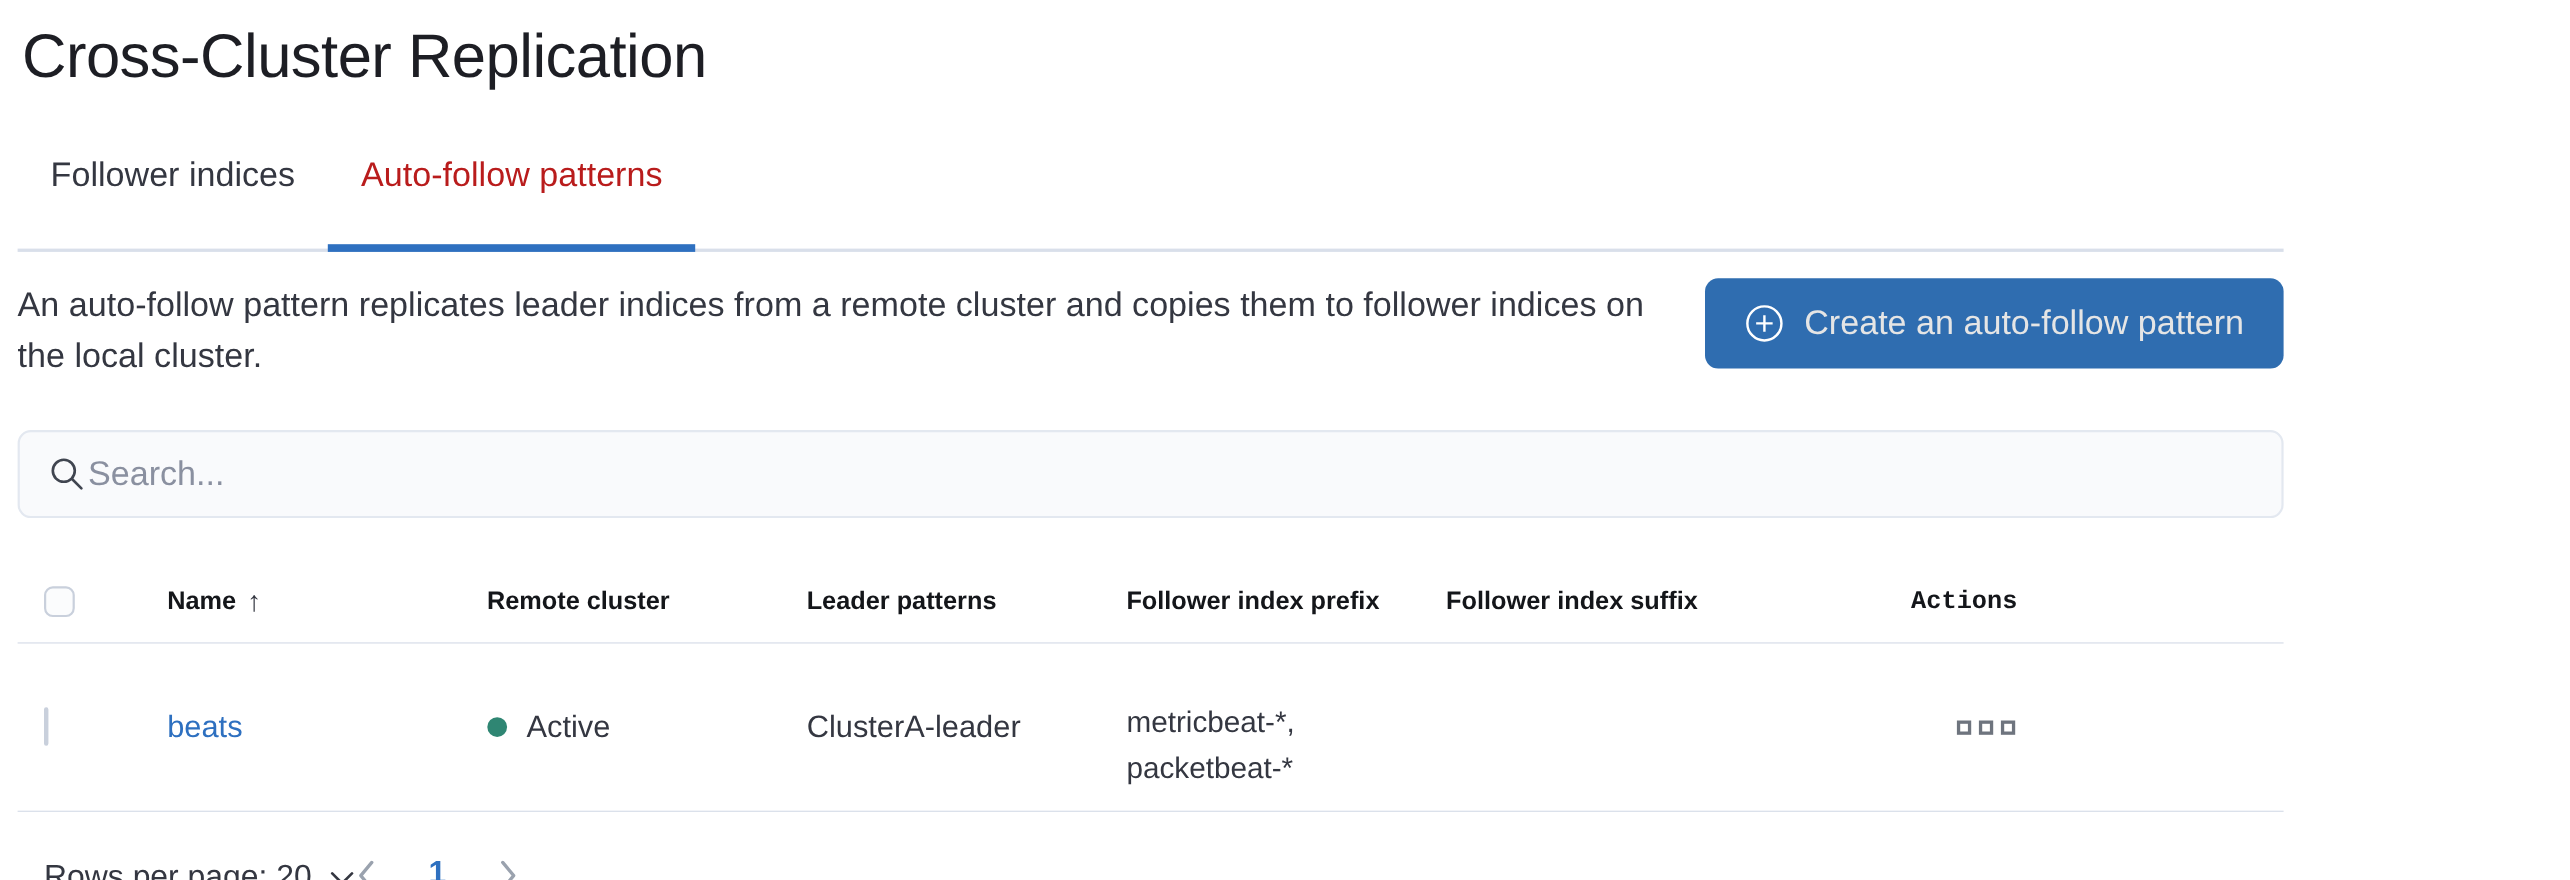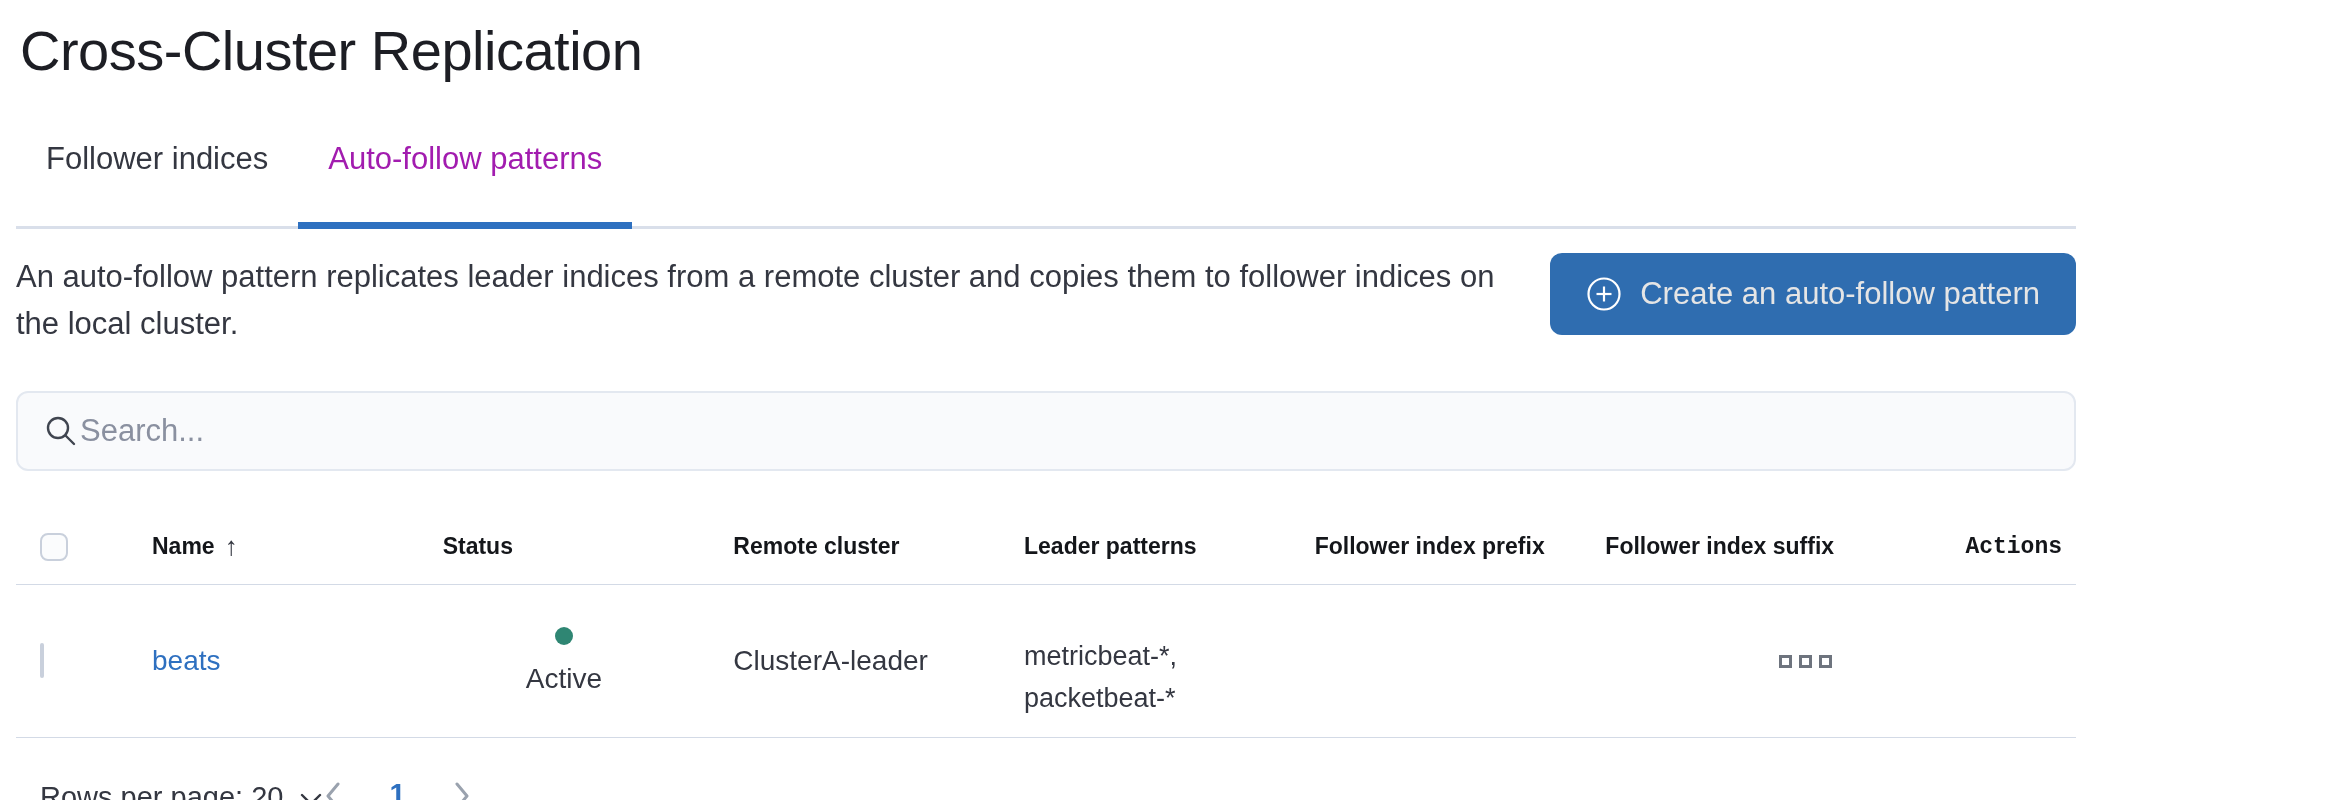--- a/index.html
+++ b/index.html
@@ -39,21 +39,21 @@
     position: relative;
     padding: 0 30px 48px;
     font-size: 31px;
     line-height: 38px;
     color: #343741;
     cursor: pointer;
     background: none;
     border: none;
     font-family: inherit;
   }
-  .tab.active { color: #a21caf; }
+  .tab.active { color: #b91c1c; }
   .tab.active::after {
     content: "";
     position: absolute;
     left: 0; right: 0; bottom: -3px;
     height: 7px;
     background: #2e70c0;
   }
 
   
   .intro {
@@ -147,21 +147,21 @@
     border: 2px solid #c9d0dc;
     border-radius: 8px;
     background: #fbfcfd;
     cursor: pointer;
   }
   .link {
     color: #2e70c0;
     text-decoration: none;
     cursor: pointer;
   }
-  .status-cell { display: flex; align-items: center; gap: 18px; flex-direction: column; }
+  .status-cell { display: flex; align-items: center; gap: 18px; }
   .status-dot {
     width: 18px;
     height: 18px;
     border-radius: 50%;
     background: #2f8673;
   }
   .leader-cell {
     max-width: 250px;
     font-size: 27px;
     line-height: 42px;
@@ -261,21 +261,20 @@
   <div class="table">
 
     <div class="thead">
       <div class="th">
         <span class="checkbox"></span>
       </div>
       <div class="th">
         <span>Name</span>
         <span class="sort-arrow">↑</span>
       </div>
-      <div class="th">Status</div>
       <div class="th">Remote cluster</div>
       <div class="th">Leader patterns</div>
       <div class="th">Follower index prefix</div>
       <div class="th">Follower index suffix</div>
       <div class="th th-actions">Actions</div>
     </div>
 
     <div class="trow">
       <div class="cell">
         <span class="checkbox"></span>

